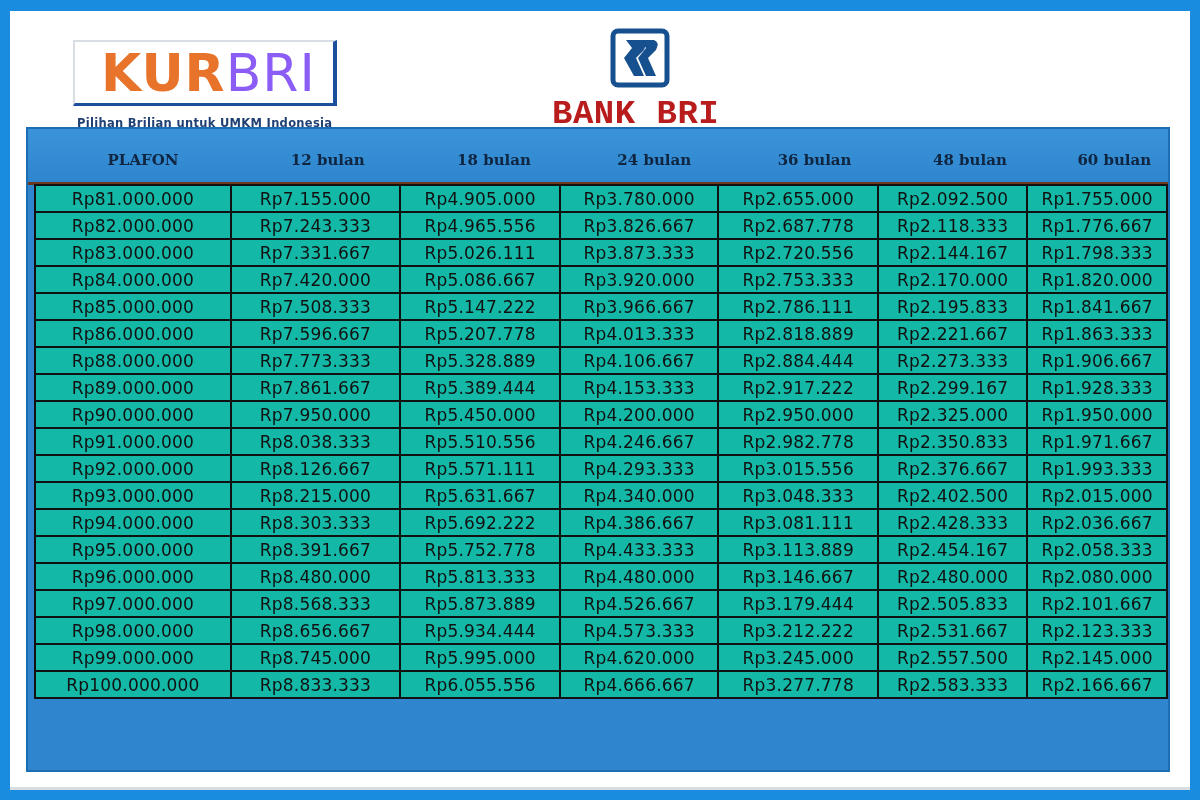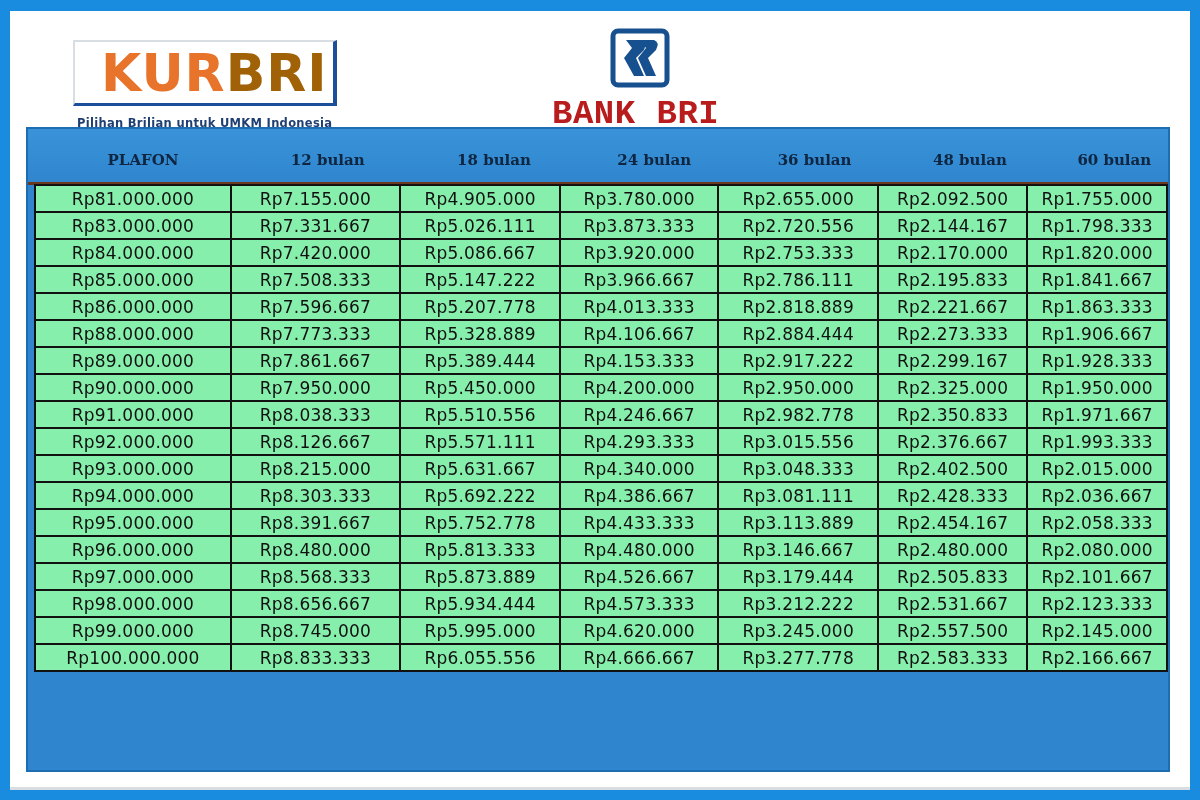--- a/index.html
+++ b/index.html
@@ -10,21 +10,21 @@
   .card {
     position: absolute; left: 10px; top: 11px; width: 1180px; height: 776px;
     background: #ffffff; border-bottom: 3px solid #d8dde2;
   }
   .kur-logo {
     position: absolute; left: 63px; top: 29px; width: 264px; height: 66px;
     border: 2px solid #d9dee5; border-right: 4px solid #1b4f9c; border-bottom: 3px solid #1b4f9c;
     box-sizing: border-box; display: flex; align-items: center; padding-left: 26px;
   }
   .kur-logo .kur { color: #e8732a; font-weight: bold; font-size: 52px; letter-spacing: 1px; line-height: 1; }
-  .kur-logo .bri { color: #a16207; font-weight: bold; font-size: 52px; letter-spacing: 1px; line-height: 1; }
+  .kur-logo .bri { color: #8b5cf6; font-weight: normal; font-size: 52px; letter-spacing: 1px; line-height: 1; }
   .kur-tagline {
     position: absolute; left: 67px; top: 105px; font-size: 11.5px; color: #1f3f73;
     font-weight: bold; letter-spacing: 0.3px;
   }
   .bri-emblem {
     position: absolute; left: 600px; top: 17px; width: 60px; height: 60px;
   }
   .bri-name {
     position: absolute; left: 542px; top: 84px; font-size: 34px; font-weight: bold;
     color: #b91c1c; letter-spacing: 0.5px; font-family: Liberation Mono, monospace;
@@ -37,21 +37,21 @@
     position: absolute; left: 0; top: 0; width: 1140px; height: 53px; display: flex;
     background: linear-gradient(#3a93d8, #2f86cf);
     border-bottom: 3px solid #6b3a1e;
   }
   .th {
     display: flex; align-items: center; justify-content: center; font-weight: bold;
     font-family: "DejaVu Serif", serif; font-size: 15px; color: #0f2540; padding-top: 8px; box-sizing: border-box; padding-left: 32px;
   }
   table.body {
     position: absolute; left: 6px; top: 55px; border-collapse: collapse;
-    background: #86efac;
+    background: #14b8a6;
   }
   table.body td {
     border: 2px solid #111; height: 25px; padding: 0; text-align: center;
     font-size: 17px; color: #111; font-family: "DejaVu Sans", sans-serif; letter-spacing: 0.2px;
   }
   .c0 { width: 199px; } .c1 { width: 172px; } .c2 { width: 162px; } .c3 { width: 160px; }
   .c4 { width: 162px; } .c5 { width: 150px; } .c6 { width: 140px; }
 </style>
 </head>
 <body>
@@ -86,20 +86,29 @@
         <tr>
           <td class="c0">Rp81.000.000</td>
           <td class="c1">Rp7.155.000</td>
           <td class="c2">Rp4.905.000</td>
           <td class="c3">Rp3.780.000</td>
           <td class="c4">Rp2.655.000</td>
           <td class="c5">Rp2.092.500</td>
           <td class="c6">Rp1.755.000</td>
         </tr>
         <tr>
+          <td class="c0">Rp82.000.000</td>
+          <td class="c1">Rp7.243.333</td>
+          <td class="c2">Rp4.965.556</td>
+          <td class="c3">Rp3.826.667</td>
+          <td class="c4">Rp2.687.778</td>
+          <td class="c5">Rp2.118.333</td>
+          <td class="c6">Rp1.776.667</td>
+        </tr>
+        <tr>
           <td class="c0">Rp83.000.000</td>
           <td class="c1">Rp7.331.667</td>
           <td class="c2">Rp5.026.111</td>
           <td class="c3">Rp3.873.333</td>
           <td class="c4">Rp2.720.556</td>
           <td class="c5">Rp2.144.167</td>
           <td class="c6">Rp1.798.333</td>
         </tr>
         <tr>
           <td class="c0">Rp84.000.000</td>

